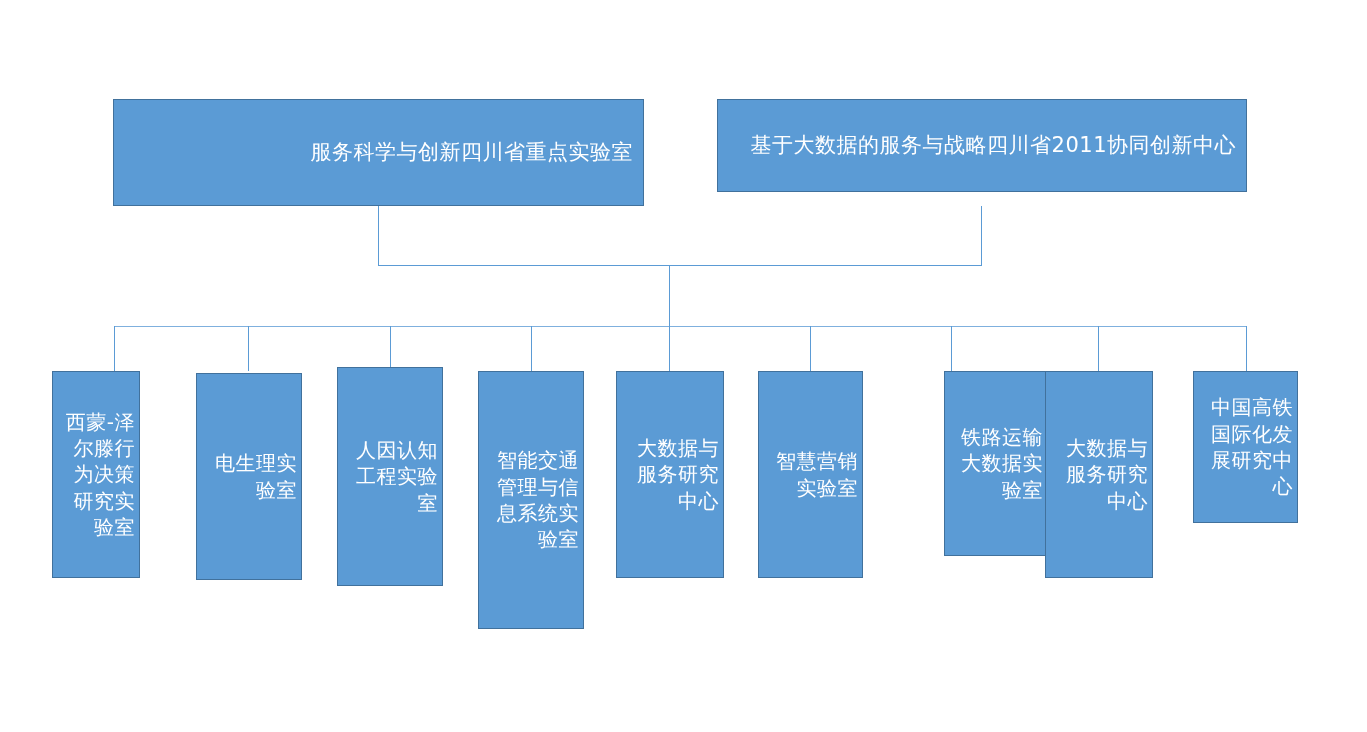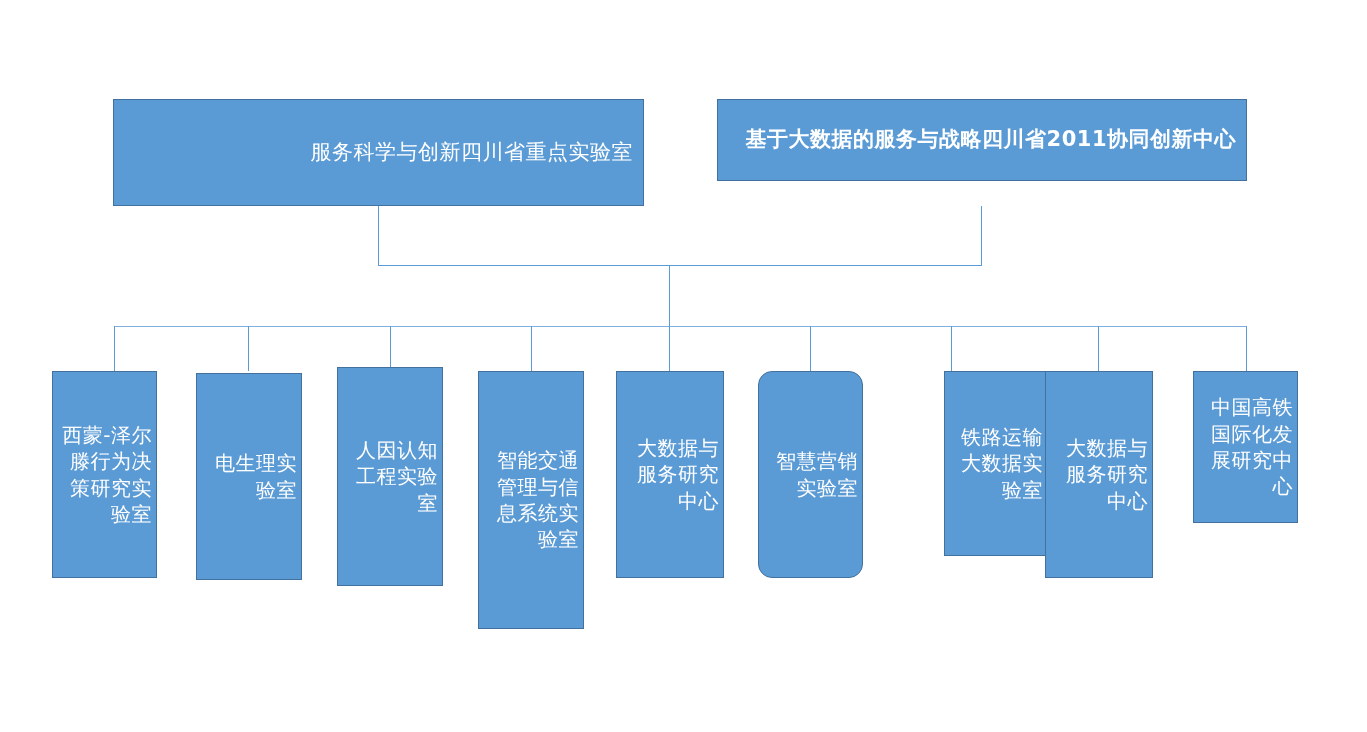--- a/index.html
+++ b/index.html
@@ -61,21 +61,21 @@
 </style>
 </head>
 <body>
 
 <div id="canvas">
 
   <div class="node top" style="left:113px; top:99px; width:531px; height:107px;">
     <span class="node-label">服务科学与创新四川省重点实验室</span>
   </div>
 
-  <div class="node top" style="left:717px; top:99px; width:530px; height:82px;font-weight:bold;">
+  <div class="node top" style="left:717px; top:99px; width:530px; height:93px;">
     <span class="node-label">基于大数据的服务与战略四川省2011协同创新中心</span>
   </div>
 
   <div class="conn v" style="left:378px; top:206px; height:59px;"></div>
   <div class="conn v" style="left:981px; top:206px; height:59px;"></div>
   <div class="conn h" style="left:378px; top:265px; width:604px;"></div>
 
   <div class="conn v" style="left:669px; top:265px; height:61px;"></div>
 
   <div class="conn bus" style="left:114px; top:326px; width:1133px;"></div>
@@ -83,41 +83,41 @@
   <div class="conn v" style="left:114px; top:326px; height:45px;"></div>
   <div class="conn v" style="left:248px; top:326px; height:45px;"></div>
   <div class="conn v" style="left:390px; top:326px; height:45px;"></div>
   <div class="conn v" style="left:531px; top:326px; height:45px;"></div>
   <div class="conn v" style="left:669px; top:326px; height:45px;"></div>
   <div class="conn v" style="left:810px; top:326px; height:45px;"></div>
   <div class="conn v" style="left:951px; top:326px; height:45px;"></div>
   <div class="conn v" style="left:1098px; top:326px; height:45px;"></div>
   <div class="conn v" style="left:1246px; top:326px; height:45px;"></div>
 
-  <div class="node leaf" style="left:52px; top:371px; width:105px; height:207px;">
+  <div class="node leaf" style="left:52px; top:371px; width:88px; height:207px;">
     <span class="node-label">西蒙-泽尔滕行为决策研究实验室</span>
   </div>
 
   <div class="node leaf" style="left:196px; top:373px; width:106px; height:207px;">
     <span class="node-label">电生理实验室</span>
   </div>
 
   <div class="node leaf" style="left:337px; top:367px; width:106px; height:219px;">
     <span class="node-label">人因认知工程实验室</span>
   </div>
 
   <div class="node leaf" style="left:478px; top:371px; width:106px; height:258px;">
     <span class="node-label">智能交通管理与信息系统实验室</span>
   </div>
 
   <div class="node leaf" style="left:616px; top:371px; width:108px; height:207px;">
     <span class="node-label">大数据与服务研究中心</span>
   </div>
 
-  <div class="node leaf" style="left:758px; top:371px; width:105px; height:207px;border-radius:14px;">
+  <div class="node leaf" style="left:758px; top:371px; width:105px; height:207px;">
     <span class="node-label">智慧营销实验室</span>
   </div>
 
   <div class="node leaf" style="left:944px; top:371px; width:104px; height:185px;">
     <span class="node-label">铁路运输大数据实验室</span>
   </div>
 
   <div class="node leaf" style="left:1045px; top:371px; width:108px; height:207px;">
     <span class="node-label">大数据与服务研究中心</span>
   </div>

